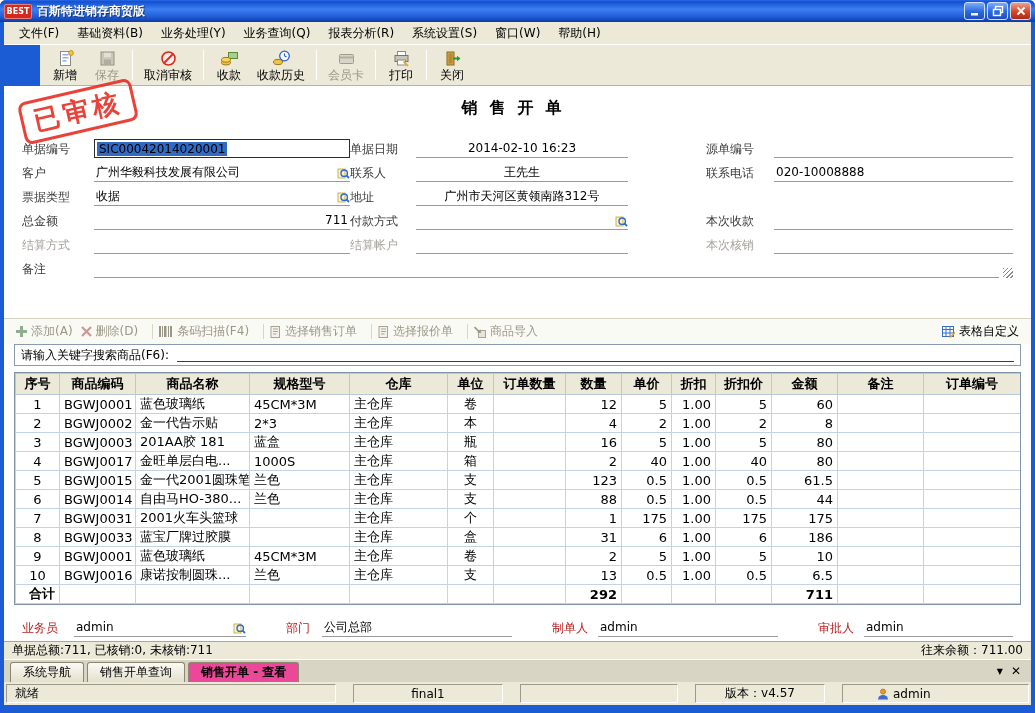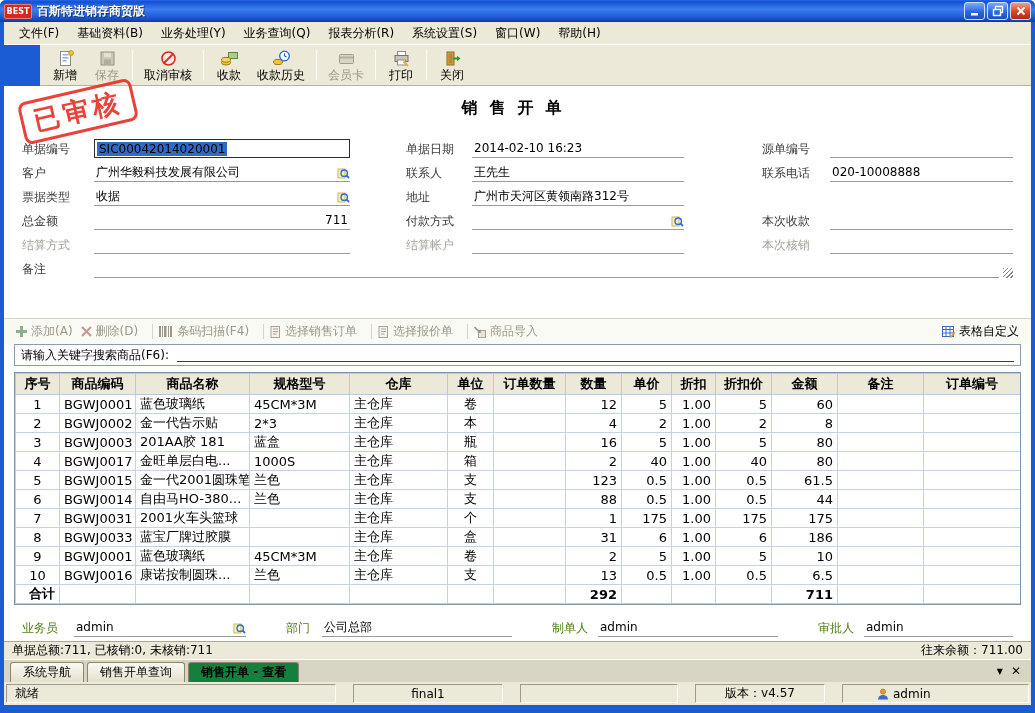--- a/index.html
+++ b/index.html
@@ -36,21 +36,21 @@
   .content { background:#fff; height:555px; position:relative; flex:0 0 555px; }
   .doc-title { height:40px; text-align:center; padding-top:12px; font-size:16px; font-weight:bold; letter-spacing:12px; }
   .stamp { position:absolute; top:4px; left:16px; transform:rotate(-13deg); color:#e8281e; border:3px solid #e8281e;
     border-radius:8px; padding:1px 10px; font-size:26px; font-weight:bold; letter-spacing:4px; opacity:.88; z-index:5; }
 
   .form-area { margin-top:8px; padding:0 18px; }
   .frow { display:flex; align-items:flex-end; height:24px; }
   .flabel { color:#3a3a3a; white-space:nowrap; }
   .flabel.dim { color:#a6a39a; }
   .l1 { width:72px; } .f1 { width:256px; }
-  .l2 { width:66px; margin-left:56px; } .f2 { width:212px; }
+  .l2 { width:66px; } .f2 { width:212px;justify-content:center; }
   .l3 { width:68px; margin-left:78px; } .f3 { flex:1; }
   .ffield { border-bottom:1px solid #9a9a9a; height:19px; display:flex; align-items:center; padding:0 2px; position:relative; }
   .ffield .val { white-space:nowrap; overflow:hidden; }
   .ffield.rt { justify-content:flex-end; }
   .ffield.box { border:1px solid #2c2c2c; background:#fff; }
   .sel { background:#316ac5; color:#000000; padding:0 2px; }
   .mag { position:absolute; right:0; bottom:1px; line-height:0; }
   .resize-dots { width:10px; height:10px; margin-left:4px; align-self:flex-end;
     background:repeating-linear-gradient(135deg,#8a8a8a 0 1px,transparent 1px 3px); }
 
@@ -66,34 +66,34 @@
   
   .grid-wrap { margin:6px 10px 0; border:1px solid #7e94ab; height:233px; overflow:hidden; background:#fff; }
   table.grid { border-collapse:collapse; table-layout:fixed; width:1005px; font-size:13px; }
   .grid th { background:#ece9d8; border:1px solid #b9c9dd; height:21px; font-weight:bold; padding:0 2px; white-space:nowrap; overflow:hidden; }
   .grid td { border:1px solid #c3d2e4; height:19px; padding:0 4px; white-space:nowrap; overflow:hidden; }
   .al-left{text-align:left}.al-center{text-align:center}.al-right{text-align:right}
   .total-row td { font-weight:bold;text-align:right; }
 
   
   .footer-fields { display:flex; align-items:flex-end; height:24px; margin-top:8px; padding:0 18px; }
-  .fl { color:#4d7c0f; white-space:nowrap; }
+  .fl { color:#b91c1c; white-space:nowrap; }
   .w-sales-l{width:52px}.w-sales-f{width:172px}
   .w-dept-l{width:36px;margin-left:40px}.w-dept-f{width:190px}
   .w-maker-l{width:46px;margin-left:40px}.w-maker-f{width:180px}
   .w-appr-l{width:46px;margin-left:40px}.w-appr-f{flex:1}
 
   
   .infobar { height:18px; background:#ece9d8; border-top:1px solid #aaa698; display:flex; align-items:center; padding:0 8px; flex:0 0 18px; }
   .infobar .rightside { margin-left:auto; }
 
   .tabstrip { height:23px; background:#d9d5c4; border-top:1px solid #fff; display:flex; align-items:flex-end; padding:2px 6px 0; gap:3px; flex:0 0 23px; }
   .tab { height:20px; padding:0 12px; display:flex; align-items:center; background:linear-gradient(#fbfaf4,#e4e0cd);
     border:1px solid #8a8670; border-bottom:none; border-radius:3px 3px 0 0; }
-  .tab.active { background:#15803d; font-weight:bold; }
+  .tab.active { background:#ec4899; font-weight:bold; }
   .tab-ctl { margin-left:auto; display:flex; align-items:center; gap:8px; padding:0 4px 4px 0; }
   .tab-ctl .dd { font-size:8px; }
   .tab-ctl .cx { font-size:12px; font-weight:bold; }
 
   .statusbar { height:23px; background:#ece9d8; display:flex; padding:2px; gap:17px; flex:0 0 23px; }
   .spanel { border:1px solid; border-color:#9e9a8a #ffffff #ffffff #9e9a8a; display:flex; align-items:center; padding:0 8px; white-space:nowrap; }
   .s1{width:330px}.s2{width:150px;justify-content:center}.s3{width:158px}.s4{width:130px;justify-content:center}.s5{flex:1;padding-left:34px;gap:4px}
 </style>
 </head>
 <body>

